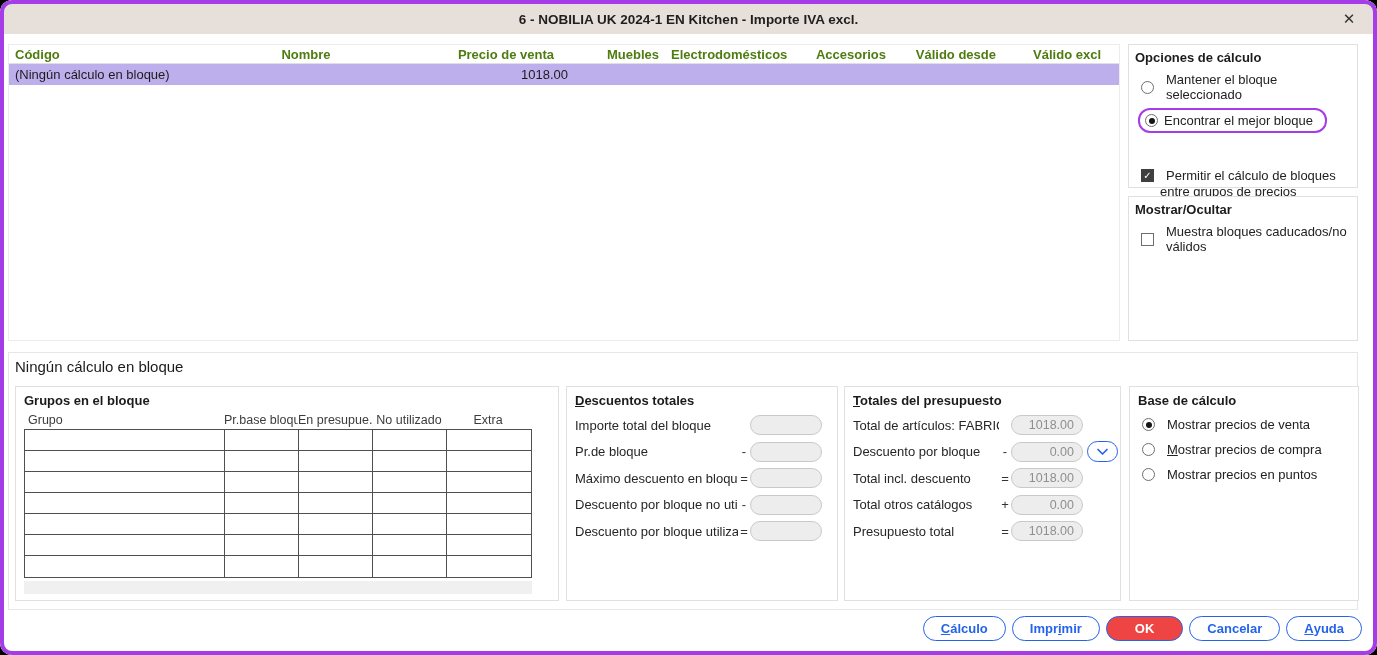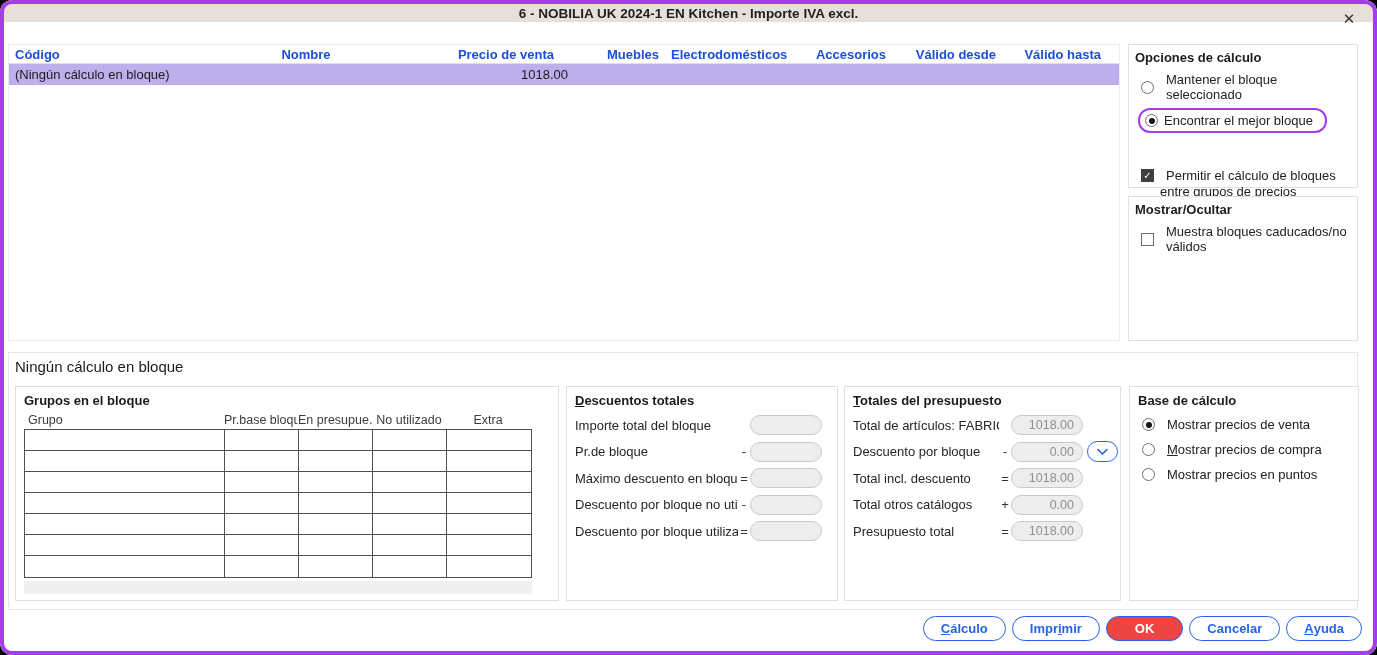--- a/index.html
+++ b/index.html
@@ -1,28 +1,28 @@
 <!DOCTYPE html>
 <html><head>
 <meta charset="utf-8">
 <style>
   html,body{margin:0;padding:0;background:#000;}
   *{box-sizing:border-box;font-family:"Liberation Sans",sans-serif;}
   .stage{position:relative;width:1377px;height:655px;background:#fff;border-radius:12px;overflow:hidden;color:#222;}
   .frame{position:absolute;inset:0;border:4px solid #a43ce8;border-radius:12px;pointer-events:none;z-index:50;}
 
   
-  .titlebar{position:absolute;left:4px;top:4px;right:4px;height:18px;background:#e7dfd9;display:flex;align-items:center;justify-content:center;}
+  .titlebar{position:absolute;left:4px;top:4px;right:4px;height:30px;background:#e7dfd9;display:flex;align-items:center;justify-content:center;}
   .titlebar .title{font-weight:bold;font-size:13.5px;color:#1f1f1f;}
   .close-btn{position:absolute;right:14px;top:5px;width:20px;height:20px;display:flex;align-items:center;justify-content:center;font-size:15px;color:#333;cursor:default;}
 
   
   .list{position:absolute;left:8px;top:44px;width:1112px;height:297px;border:1px solid #ececec;background:#fff;}
   .list-grid{display:grid;grid-template-columns:216px 162px 173px 105px 125px 102px 110px 105px;align-items:center;}
-  .list-header{height:19px;border-bottom:1px solid #e0e0e0;font-weight:bold;font-size:13px;color:#1d4ed8;}
+  .list-header{height:19px;border-bottom:1px solid #e0e0e0;font-weight:bold;font-size:13px;color:#4d7c0f;}
   .list-row{height:21px;font-size:13px;color:#1c1c1c;gap:7px;}
   .list-row.selected{background:#bdaeec;}
   .cell{padding:0 6px;white-space:nowrap;overflow:hidden;}
   .c-left{text-align:left;} .c-center{text-align:center;} .c-right{text-align:right;}
 
   
   .panel{position:absolute;left:1128px;width:230px;border:1px solid #e0e0e0;background:#fff;padding:5px 6px;}
   .panel-title{font-weight:bold;font-size:13px;margin-bottom:4px;color:#1c1c1c;}
   .opt-row{display:flex;align-items:center;gap:12px;font-size:13px;padding:3px 0 3px 6px;color:#222;}
   .radio{width:13px;height:13px;border:1px solid #6e6e6e;border-radius:50%;background:#fff;flex:none;position:relative;}
@@ -82,21 +82,21 @@
 
   <div class="list">
     <div class="list-grid list-header">
       <div class="cell c-left">Código</div>
       <div class="cell c-center">Nombre</div>
       <div class="cell c-right">Precio de venta</div>
       <div class="cell c-right">Muebles</div>
       <div class="cell c-center">Electrodomésticos</div>
       <div class="cell c-right">Accesorios</div>
       <div class="cell c-right">Válido desde</div>
-      <div class="cell c-right">Válido hasta</div>
+      <div class="cell c-right">Válido excl</div>
     </div>
     <div class="list-grid list-row selected">
       <div class="cell c-left">(Ningún cálculo en bloque)</div>
       <div class="cell"></div>
       <div class="cell c-right">1018.00</div>
       <div class="cell"></div>
         <div class="cell"></div>
         <div class="cell"></div>
         <div class="cell"></div>
         <div class="cell"></div>

